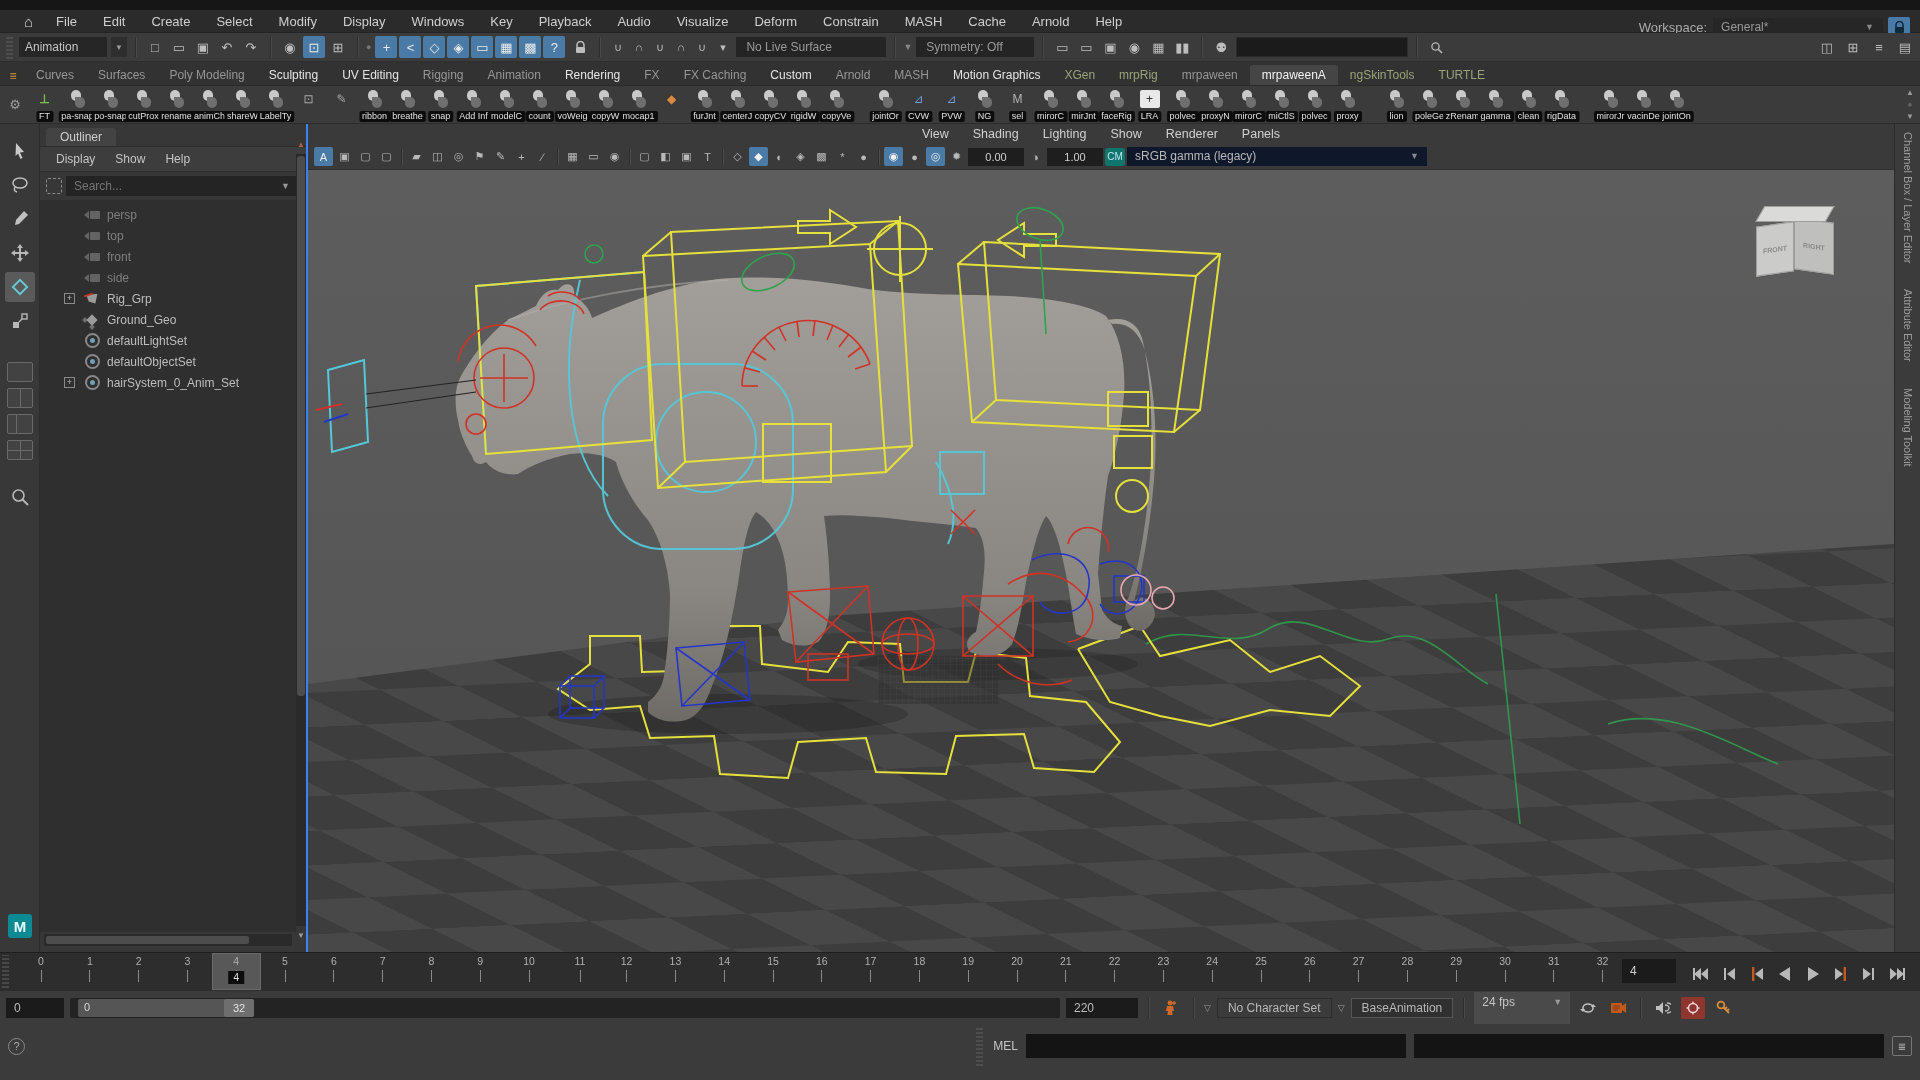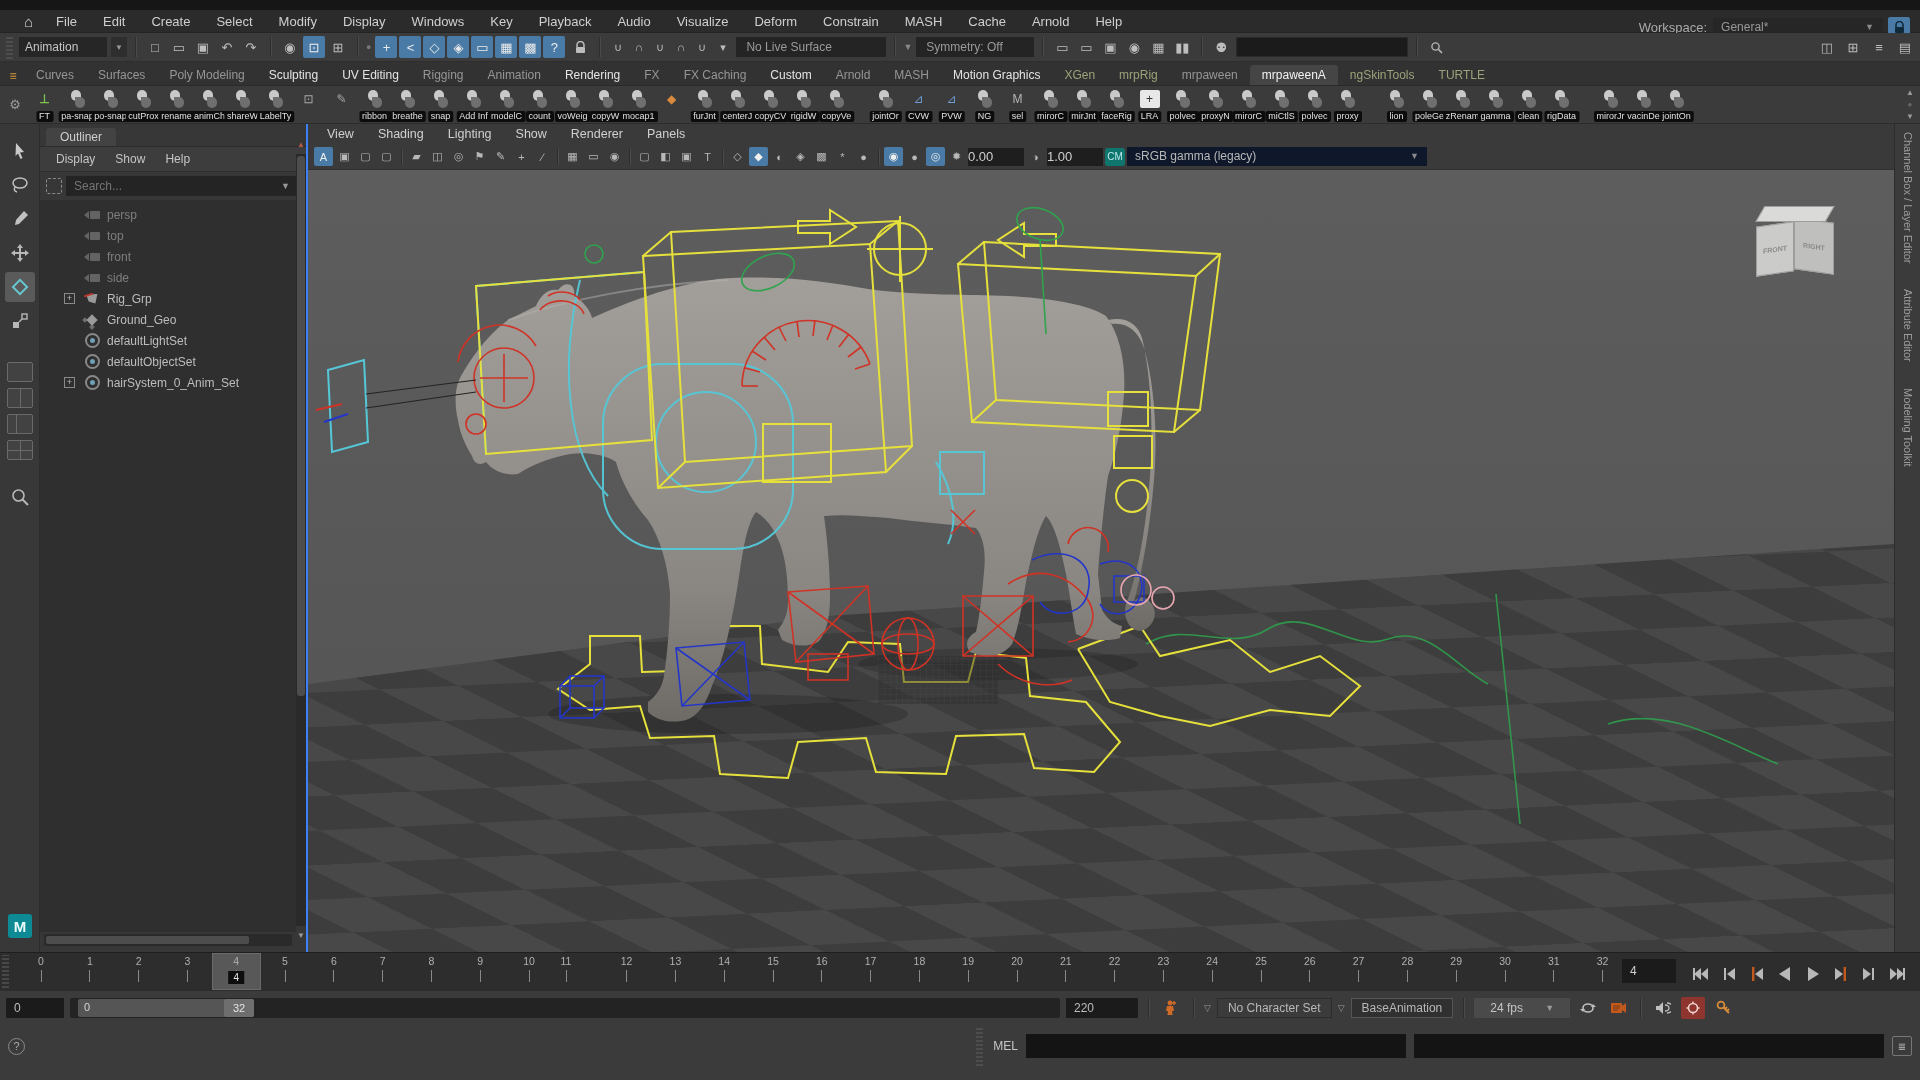--- a/index.html
+++ b/index.html
@@ -87,27 +87,27 @@
   .k-set .o-ic::after{content:"";position:absolute;width:5px;height:5px;border-radius:50%;background:#6fa0b8;}
   .o-vscroll{position:absolute;right:0;top:30px;bottom:26px;width:10px;background:#2a2a2a;}
   .o-vscroll::before{content:"▲";position:absolute;top:-14px;left:1px;font-size:8px;color:#b05a4a;}
   .o-vscroll::after{content:"▼";position:absolute;bottom:-14px;left:1px;font-size:8px;color:#999;}
   .o-vthumb{position:absolute;left:1px;right:1px;top:2px;height:70%;background:#4d4d4d;border-radius:3px;}
   .o-hscroll{height:12px;margin:2px 14px 6px 4px;background:#2a2a2a;border-radius:2px;position:relative;}
   .o-hthumb{position:absolute;left:2px;top:2px;bottom:2px;width:82%;background:#4d4d4d;border-radius:2px;}
   
   .viewport{flex:1;position:relative;background:#565656;overflow:hidden;}
   .scene{position:absolute;inset:0;width:100%;height:100%;}
-  .vp-menus{position:absolute;left:0;top:0;right:0;height:20px;background:#3a3a3a;display:flex;align-items:center;gap:2px;font-size:12.5px;color:#d0d0d0;padding:0 8px;z-index:5;}
+  .vp-menus{position:absolute;left:0;top:0;right:0;height:20px;background:#3a3a3a;display:flex;align-items:center;gap:2px;font-size:12.5px;color:#d0d0d0;padding:0 8px;z-index:5;justify-content:center;}
   .vp-menus span{padding:0 11px;}
   .vp-toolbar{position:absolute;left:0;top:20px;right:0;height:26px;background:#3a3a3a;display:flex;align-items:center;gap:2px;padding:0 6px;z-index:5;border-bottom:1px solid #303030;}
   .vi{width:19px;height:19px;display:flex;align-items:center;justify-content:center;font-size:11px;color:#b8b8b8;border-radius:2px;}
   .vi.active{background:#4a7ba6;color:#f0f0f0;}
   .vi.k-sep{width:1px;height:16px;background:#2e2e2e;box-shadow:1px 0 0 #4c4c4c;margin:0 3px;}
-  .vfield{background:#1e1e1e;color:#cfcfcf;width:56px;height:18px;font-size:13px;line-height:18px;}
+  .vfield{background:#1e1e1e;color:#cfcfcf;width:56px;height:18px;font-size:11px;text-align:center;line-height:18px;}
   .vbadge{width:20px;height:18px;background:#0f766e;border-radius:3px;display:flex;align-items:center;justify-content:center;color:#bfe8ef;font-size:10px;}
   .vselect{background:#0f172a;color:#b8b8b8;font-size:12px;width:300px;height:19px;line-height:19px;padding:0 8px;display:flex;}
   .vselect i{margin-left:auto;font-style:normal;color:#888;font-size:9px;}
   .viewcube{position:absolute;right:56px;top:74px;width:88px;height:88px;z-index:4;}
   .vc-face{position:absolute;background:#cbcbc9;border:1px solid #9e9e9c;font-size:7px;color:#8a8a88;display:flex;align-items:center;justify-content:center;font-weight:bold;}
   
   .right-strip{width:26px;background:#3b3b3b;border-left:1px solid #2c2c2c;display:flex;flex-direction:column;align-items:center;padding-top:8px;gap:26px;}
   .rtab{writing-mode:vertical-rl;font-size:11px;color:#9d9d9d;white-space:nowrap;}
   
   .timeslider{position:absolute;left:0;top:952px;width:1920px;height:38px;background:#2d2d2d;border-top:1px solid #1e1e1e;display:flex;}
@@ -124,21 +124,21 @@
   
   .rangerow{position:absolute;left:0;top:990px;width:1920px;height:34px;background:#3b3b3b;display:flex;align-items:center;padding:0 6px;gap:6px;border-top:1px solid #2d2d2d;}
   .rfield{background:#1b1b1b;color:#bdbdbd;font-size:12px;height:20px;line-height:20px;padding:0 8px;}
   .rtrack{position:relative;width:990px;height:20px;background:#232323;border-radius:2px;}
   .rbar{position:absolute;left:8px;top:1px;bottom:1px;width:176px;background:#555;border-radius:2px;color:#d5d5d5;font-size:11px;}
   .rbar .rs{position:absolute;left:6px;top:2px;}
   .rhandle{position:absolute;right:0;top:0;bottom:0;width:30px;background:#6e6e6e;border-radius:2px;text-align:center;line-height:18px;color:#e5e5e5;}
   .rdd{color:#9a9a9a;font-size:9px;}
   .rselect{background:#3b3b3b;border:1px solid #2c2c2c;color:#b8b8b8;font-size:12px;height:20px;line-height:18px;padding:0 10px;}
   .rselect.plain{border:1px solid #555;background:#303030;}
-  .fpsselect{background:#4a4a4a;color:#c5c5c5;font-size:12px;height:20px;line-height:20px;padding:0 16px;width:96px;display:flex;}
+  .fpsselect{background:#4a4a4a;color:#c5c5c5;font-size:12px;height:32px;line-height:20px;padding:0 8px;width:96px;display:flex;}
   .fpsselect i{margin-left:auto;font-style:normal;font-size:9px;color:#999;}
   .ri{width:24px;height:22px;display:flex;align-items:center;justify-content:center;border-radius:2px;color:#c0c0c0;}
   .ri.rec{background:#8f3530;}
   
   .cmdrow{position:absolute;left:0;top:1024px;width:1920px;height:44px;background:#3b3b3b;display:flex;align-items:center;padding:0 8px;gap:8px;}
   .help-badge{width:17px;height:17px;border:1px solid #8a8a8a;border-radius:50%;color:#aaa;font-size:11px;display:flex;align-items:center;justify-content:center;margin-right:auto;}
   .cmd-left-space{flex:1;}
   .mel-label{font-size:12px;color:#c5c5c5;}
   .mel-input{background:#141414;border:none;height:24px;width:380px;color:#ccc;padding:0 6px;}
   .mel-result{background:#141414;border:none;height:24px;width:470px;color:#ccc;padding:0 6px;}
@@ -1116,21 +1116,21 @@
           <span class="tkline"></span>
         </div>
         <div class="tk" style="left: 447.2px;">
           <span class="tknum">9</span>
           <span class="tkline"></span>
         </div>
         <div class="tk" style="left: 496px;">
           <span class="tknum">10</span>
           <span class="tkline"></span>
         </div>
-        <div class="tk" style="left: 533px;">
+        <div class="tk" style="left: 547px;">
           <span class="tknum">11</span>
           <span class="tkline"></span>
         </div>
         <div class="tk" style="left: 593.6px;">
           <span class="tknum">12</span>
           <span class="tkline"></span>
         </div>
         <div class="tk" style="left: 642.4px;">
           <span class="tknum">13</span>
           <span class="tkline"></span>

